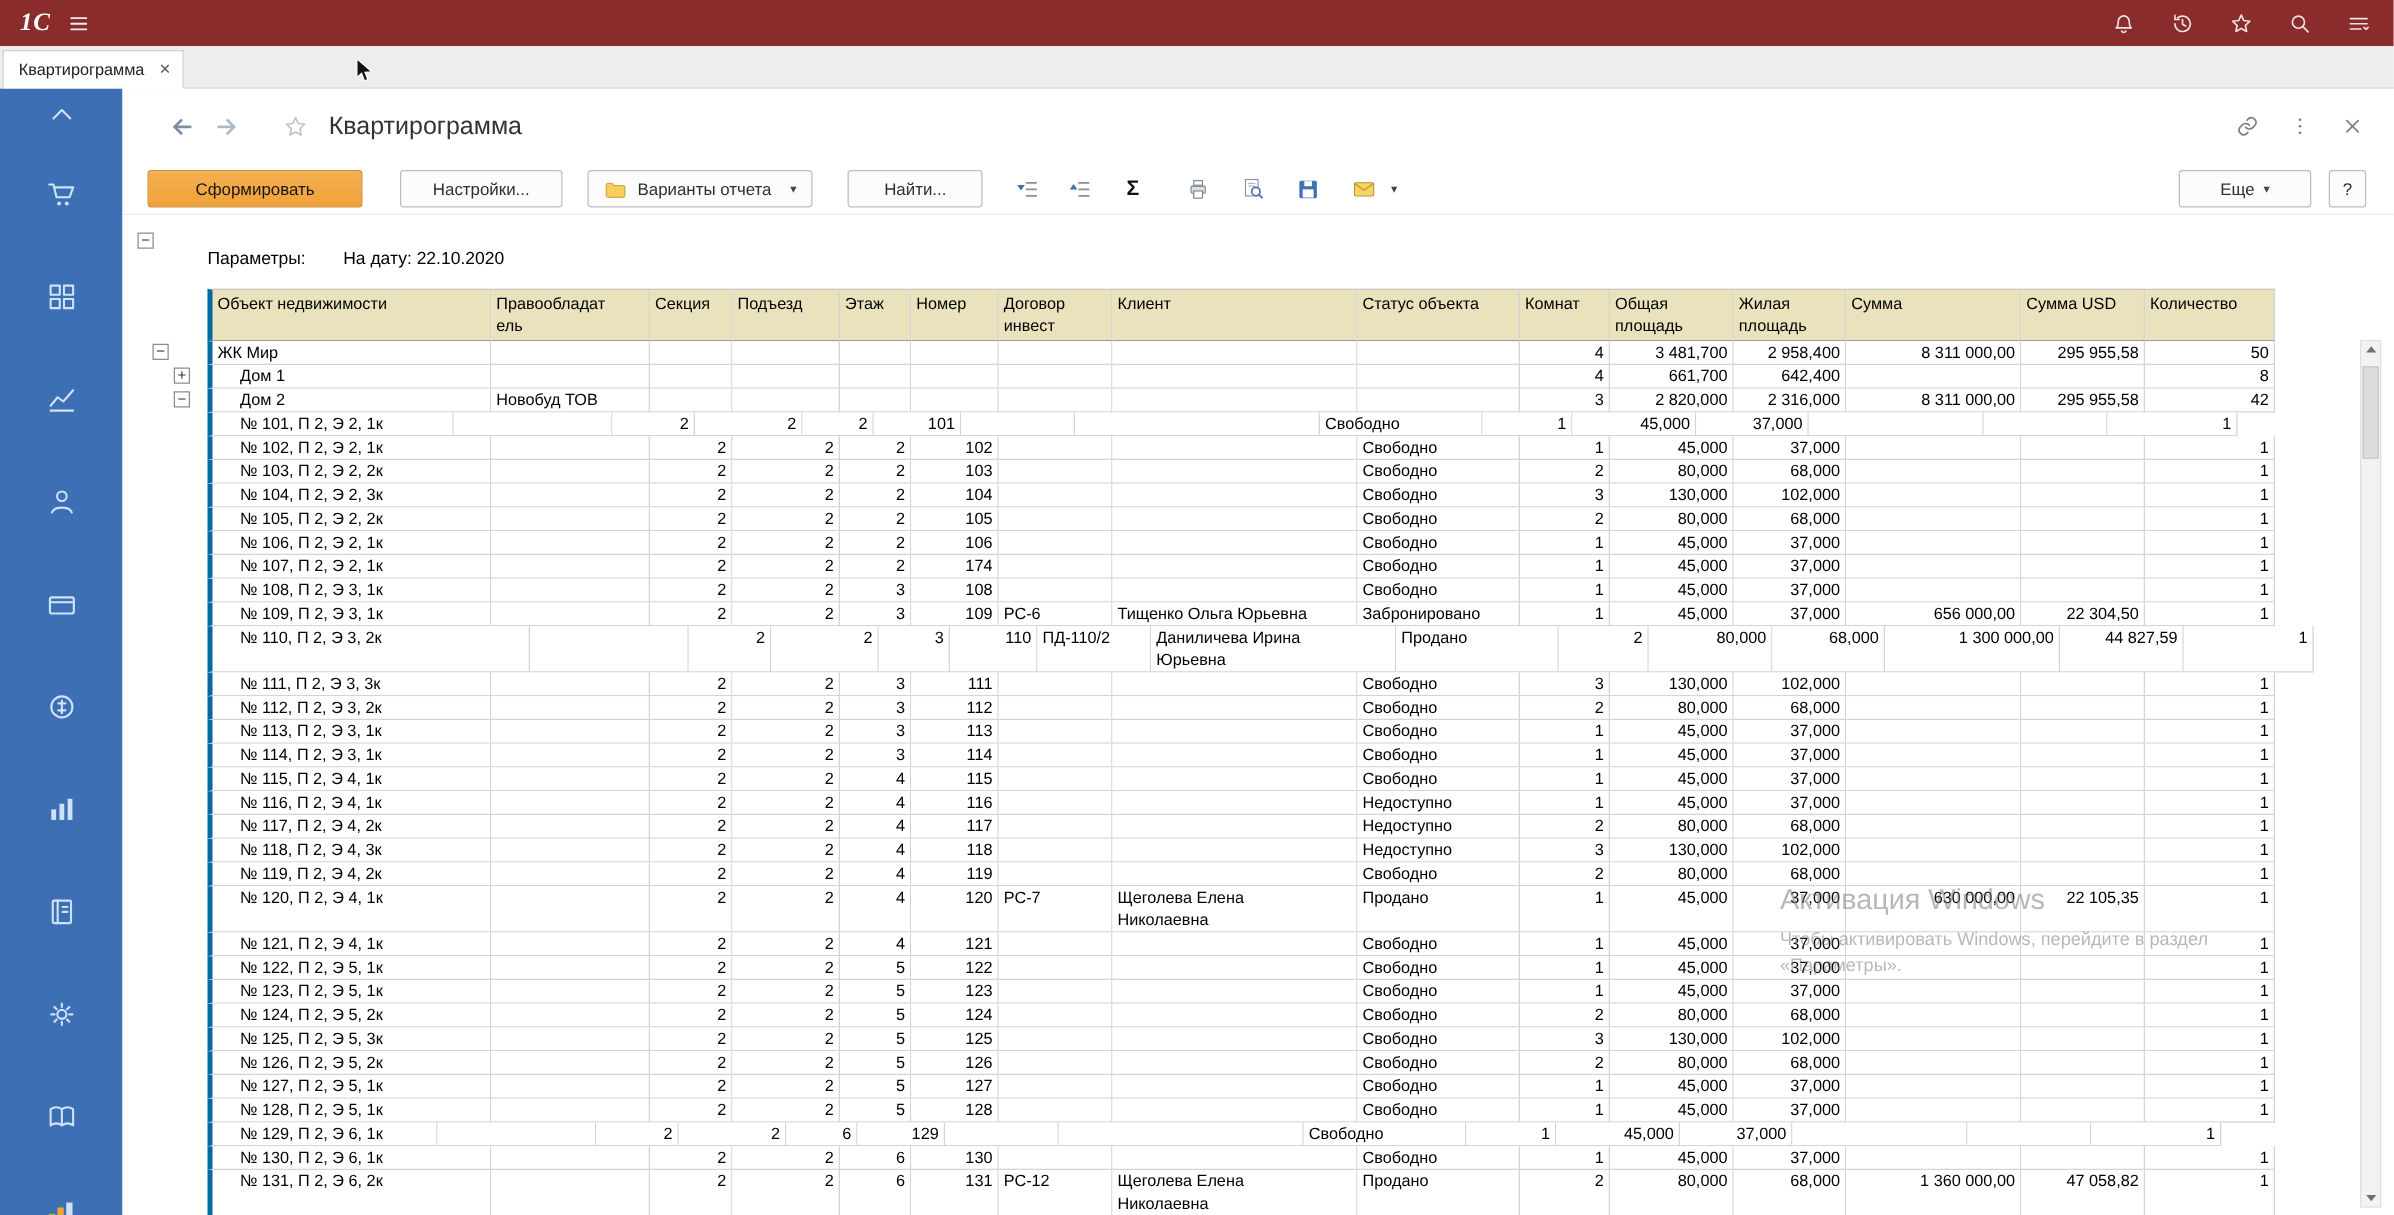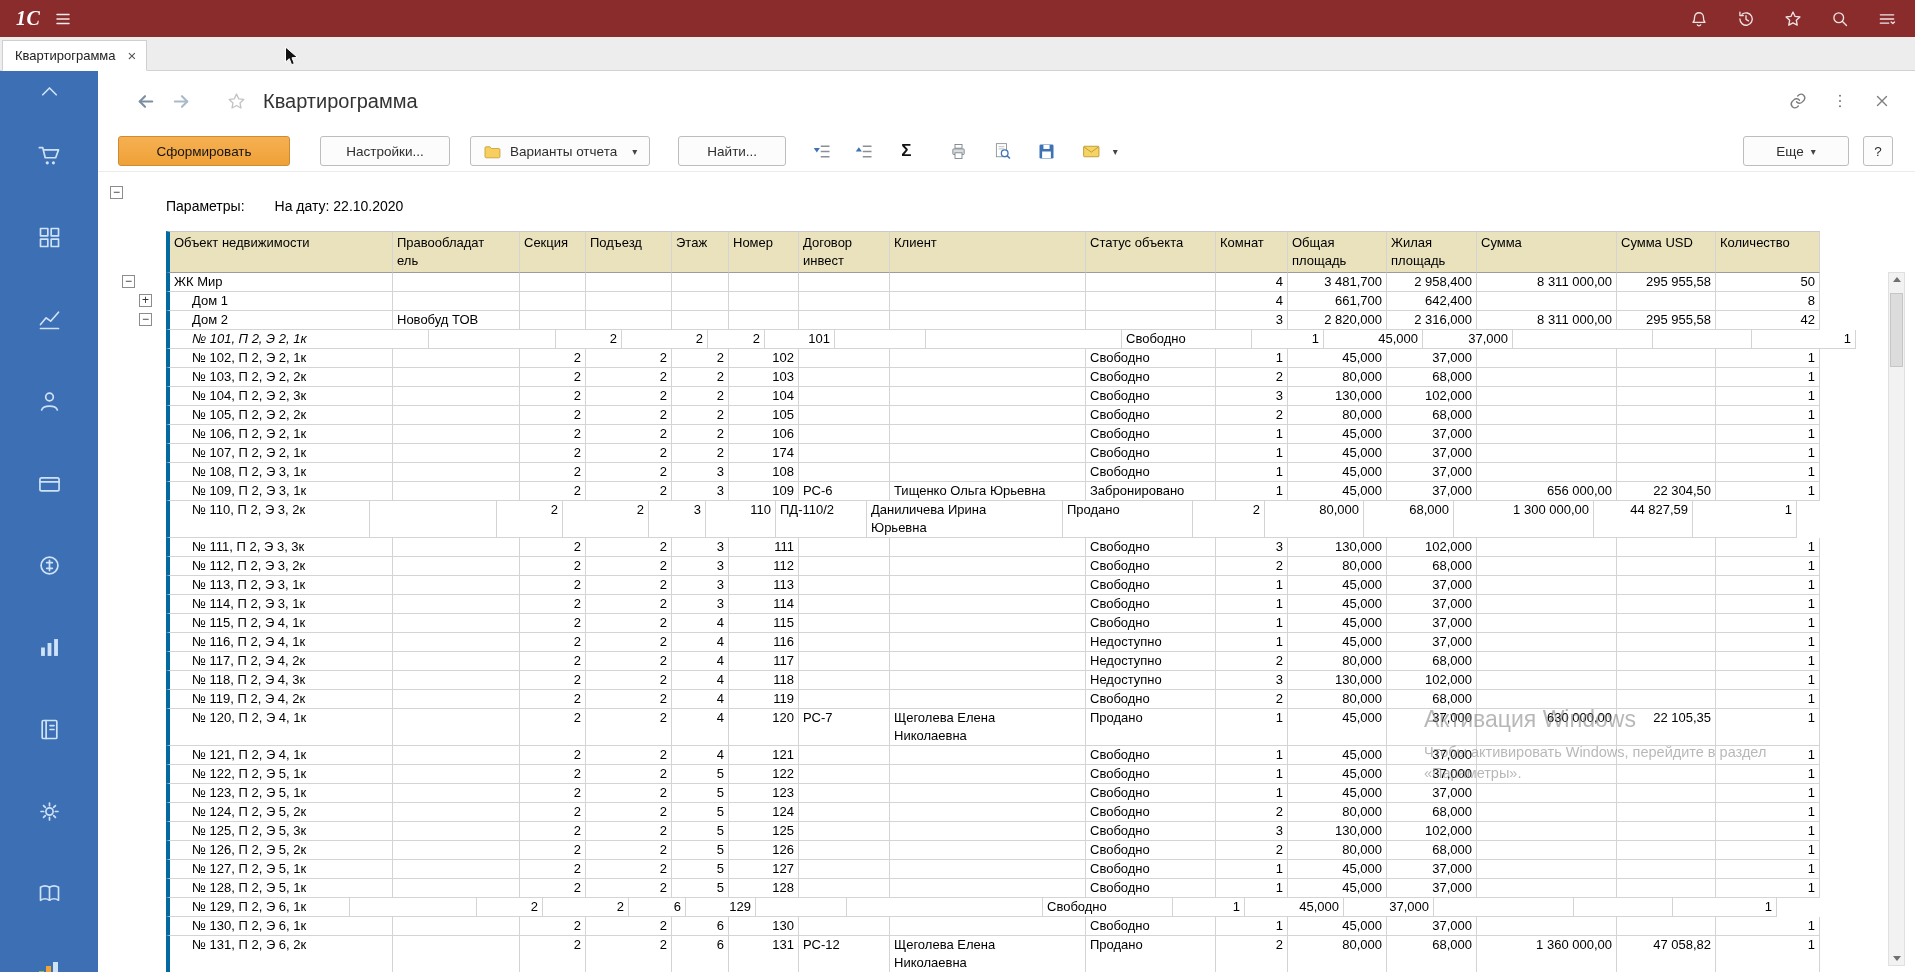--- a/index.html
+++ b/index.html
@@ -399,21 +399,21 @@
             <div class="tcell txt" style="width: 130px;"></div>
             <div class="tcell num" style="width: 72px;">3</div>
             <div class="tcell num" style="width: 99px;">2 820,000</div>
             <div class="tcell num" style="width: 90px;">2 316,000</div>
             <div class="tcell num" style="width: 140px;">8 311 000,00</div>
             <div class="tcell num" style="width: 99px;">295 955,58</div>
             <div class="tcell num" style="width: 104px;">42</div>
           </div>
           <div class="trow">
             <div class="tmargin"></div>
-            <div class="tcell txt first ind2" style="width: 263px; font-style: italic;">№ 101, П 2, Э 2, 1к</div>
+            <div class="tcell txt first ind2" style="width: 197px;">№ 101, П 2, Э 2, 1к</div>
             <div class="tcell txt" style="width: 127px;"></div>
             <div class="tcell num" style="width: 66px;">2</div>
             <div class="tcell num" style="width: 86px;">2</div>
             <div class="tcell num" style="width: 57px;">2</div>
             <div class="tcell num" style="width: 70px;">101</div>
             <div class="tcell txt" style="width: 91px;"></div>
             <div class="tcell txt" style="width: 196px;"></div>
             <div class="tcell txt" style="width: 130px;">Свободно</div>
             <div class="tcell num" style="width: 72px;">1</div>
             <div class="tcell num" style="width: 99px;">45,000</div>
@@ -561,21 +561,21 @@
             <div class="tcell txt" style="width: 130px;">Забронировано</div>
             <div class="tcell num" style="width: 72px;">1</div>
             <div class="tcell num" style="width: 99px;">45,000</div>
             <div class="tcell num" style="width: 90px;">37,000</div>
             <div class="tcell num" style="width: 140px;">656 000,00</div>
             <div class="tcell num" style="width: 99px;">22 304,50</div>
             <div class="tcell num" style="width: 104px;">1</div>
           </div>
           <div class="trow">
             <div class="tmargin"></div>
-            <div class="tcell txt first ind2" style="width: 204px;">№ 110, П 2, Э 3, 2к</div>
+            <div class="tcell txt first ind2" style="width: 258px;">№ 110, П 2, Э 3, 2к</div>
             <div class="tcell txt" style="width: 127px;"></div>
             <div class="tcell num" style="width: 66px;">2</div>
             <div class="tcell num" style="width: 86px;">2</div>
             <div class="tcell num" style="width: 57px;">3</div>
             <div class="tcell num" style="width: 70px;">110</div>
             <div class="tcell txt" style="width: 91px;">ПД-110/2</div>
             <div class="tcell txt" style="width: 196px;">Даниличева Ирина
 Юрьевна</div>
             <div class="tcell txt" style="width: 130px;">Продано</div>
             <div class="tcell num" style="width: 72px;">2</div>

